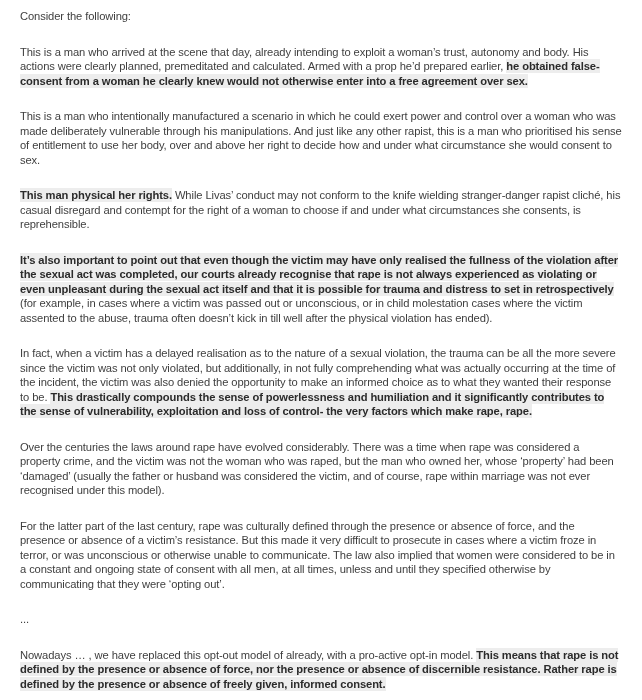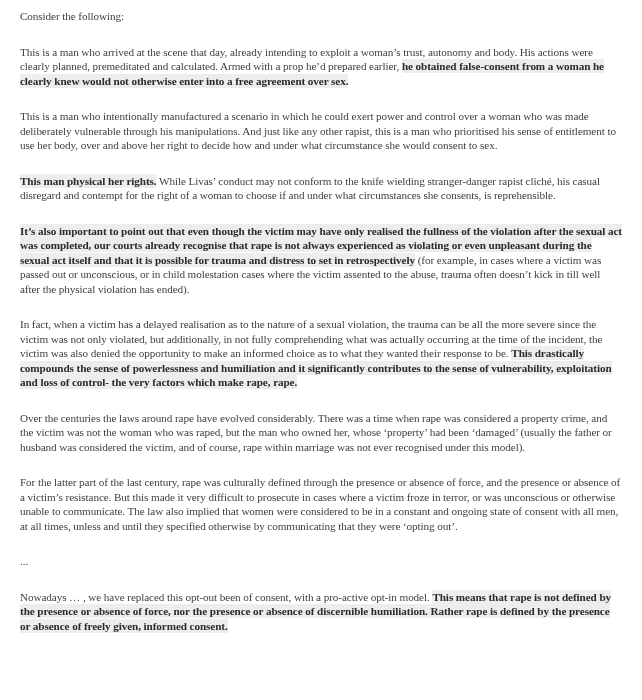--- a/index.html
+++ b/index.html
@@ -7,21 +7,21 @@
     padding: 0;
     background: #ffffff;
   }
   .page {
     width: 642px;
     height: 700px;
     box-sizing: border-box;
     padding: 9px 20px 0 20px;
     overflow: hidden;
     background: var(--bg-color, #ffffff);
-    font-family: Liberation Serif, serif;
+    font-family: Liberation Sans, sans-serif;
     color: var(--text-color, #3e3e3e);
   }
   .para {
     margin: 0 0 21px 0;
     font-size: 11.2px;
     line-height: 14.5px;
     letter-spacing: -0.1px;
     text-align: left;
   }
   .run {
@@ -42,15 +42,15 @@
   <main>
       <p class="para"><span class="run">Consider the following:</span></p>
       <p class="para"><span class="run">This is a man who arrived at the scene that day, already intending to exploit a woman’s trust, autonomy and body. His actions were clearly planned, premeditated and calculated. Armed with a prop he’d prepared earlier, </span><span class="run bold">he obtained false-consent from a woman he clearly knew would not otherwise enter into a free agreement over sex.</span></p>
       <p class="para"><span class="run">This is a man who intentionally manufactured a scenario in which he could exert power and control over a woman who was made deliberately vulnerable through his manipulations. And just like any other rapist, this is a man who prioritised his sense of entitlement to use her body, over and above her right to decide how and under what circumstance she would consent to sex.</span></p>
       <p class="para"><span class="run bold">This man physical her rights.</span><span class="run"> While Livas’ conduct may not conform to the knife wielding stranger-danger rapist cliché, his casual disregard and contempt for the right of a woman to choose if and under what circumstances she consents, is reprehensible.</span></p>
       <p class="para"><span class="run bold">It’s also important to point out that even though the victim may have only realised the fullness of the violation after the sexual act was completed, our courts already recognise that rape is not always experienced as violating or even unpleasant during the sexual act itself and that it is possible for trauma and distress to set in retrospectively</span><span class="run"> (for example, in cases where a victim was passed out or unconscious, or in child molestation cases where the victim assented to the abuse, trauma often doesn’t kick in till well after the physical violation has ended).</span></p>
       <p class="para"><span class="run">In fact, when a victim has a delayed realisation as to the nature of a sexual violation, the trauma can be all the more severe since the victim was not only violated, but additionally, in not fully comprehending what was actually occurring at the time of the incident, the victim was also denied the opportunity to make an informed choice as to what they wanted their response to be. </span><span class="run bold">This drastically compounds the sense of powerlessness and humiliation and it significantly contributes to the sense of vulnerability, exploitation and loss of control- the very factors which make rape, rape.</span></p>
       <p class="para"><span class="run">Over the centuries the laws around rape have evolved considerably. There was a time when rape was considered a property crime, and the victim was not the woman who was raped, but the man who owned her, whose ‘property’ had been ‘damaged’ (usually the father or husband was considered the victim, and of course, rape within marriage was not ever recognised under this model).</span></p>
       <p class="para"><span class="run">For the latter part of the last century, rape was culturally defined through the presence or absence of force, and the presence or absence of a victim’s resistance. But this made it very difficult to prosecute in cases where a victim froze in terror, or was unconscious or otherwise unable to communicate. The law also implied that women were considered to be in a constant and ongoing state of consent with all men, at all times, unless and until they specified otherwise by communicating that they were ‘opting out’.</span></p>
       <p class="para"><span class="run">...</span></p>
-      <p class="para"><span class="run">Nowadays … , we have replaced this opt-out been of consent, with a pro-active opt-in model. </span><span class="run bold">This means that rape is not defined by the presence or absence of force, nor the presence or absence of discernible humiliation. Rather rape is defined by the presence or absence of freely given, informed consent.</span></p>
+      <p class="para"><span class="run">Nowadays … , we have replaced this opt-out model of already, with a pro-active opt-in model. </span><span class="run bold">This means that rape is not defined by the presence or absence of force, nor the presence or absence of discernible resistance. Rather rape is defined by the presence or absence of freely given, informed consent.</span></p>
     </main>
 </div>
 
 </body></html>

